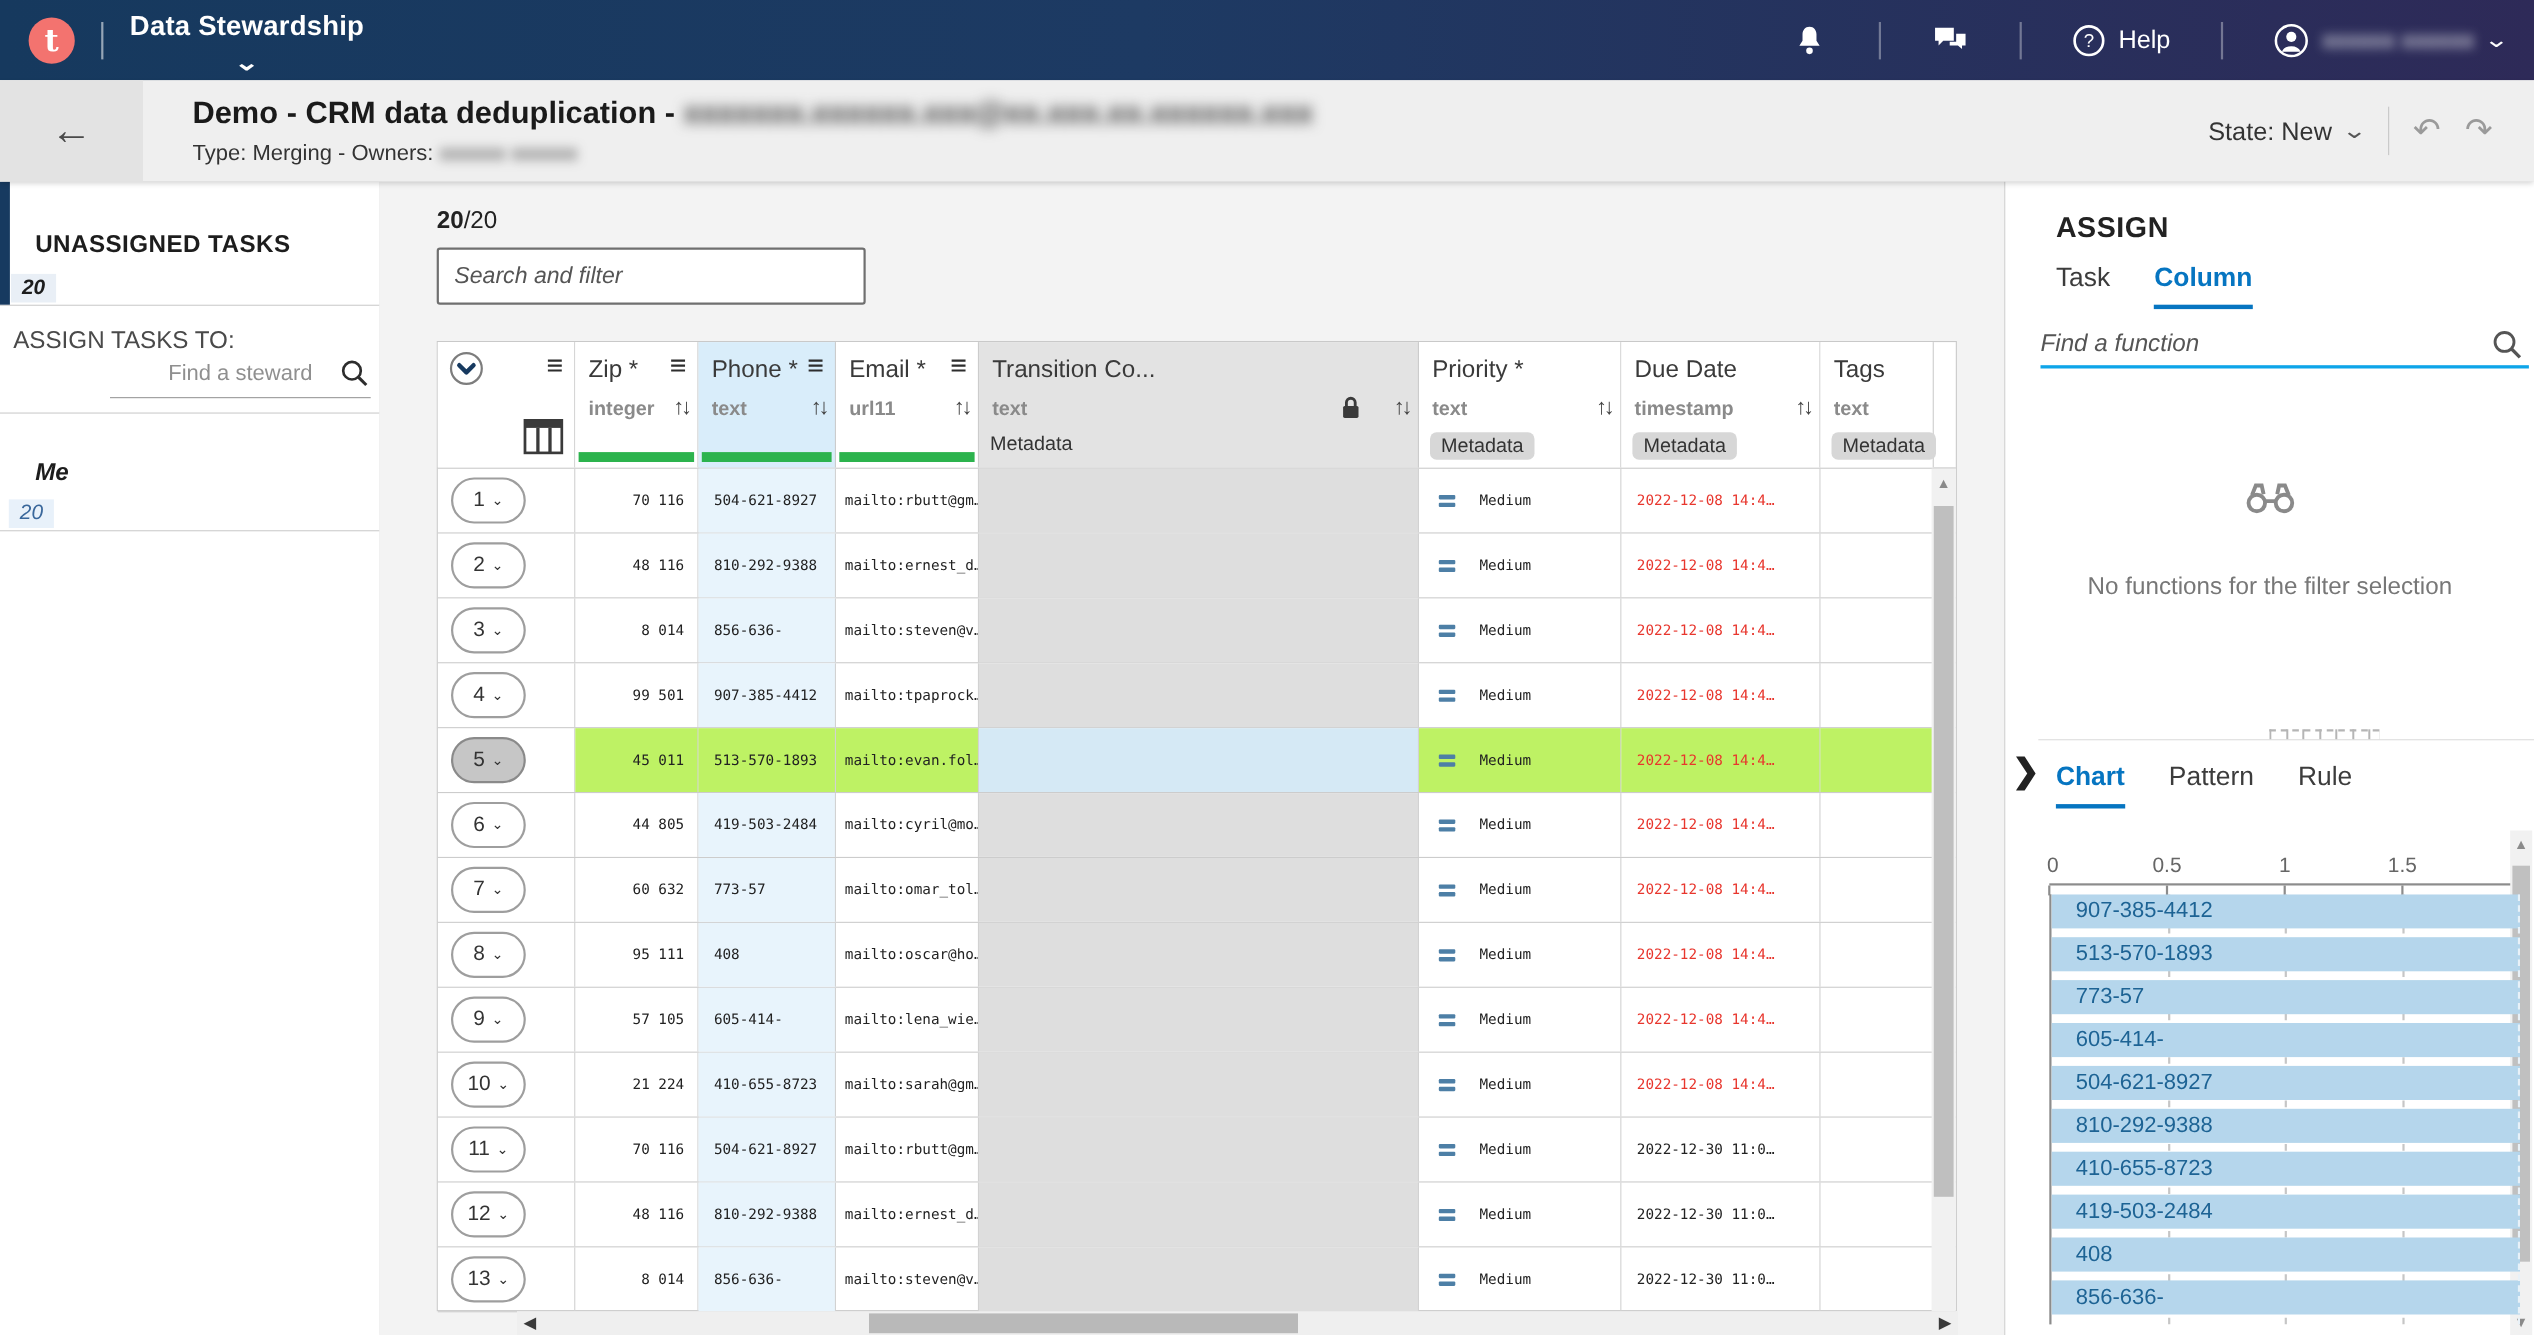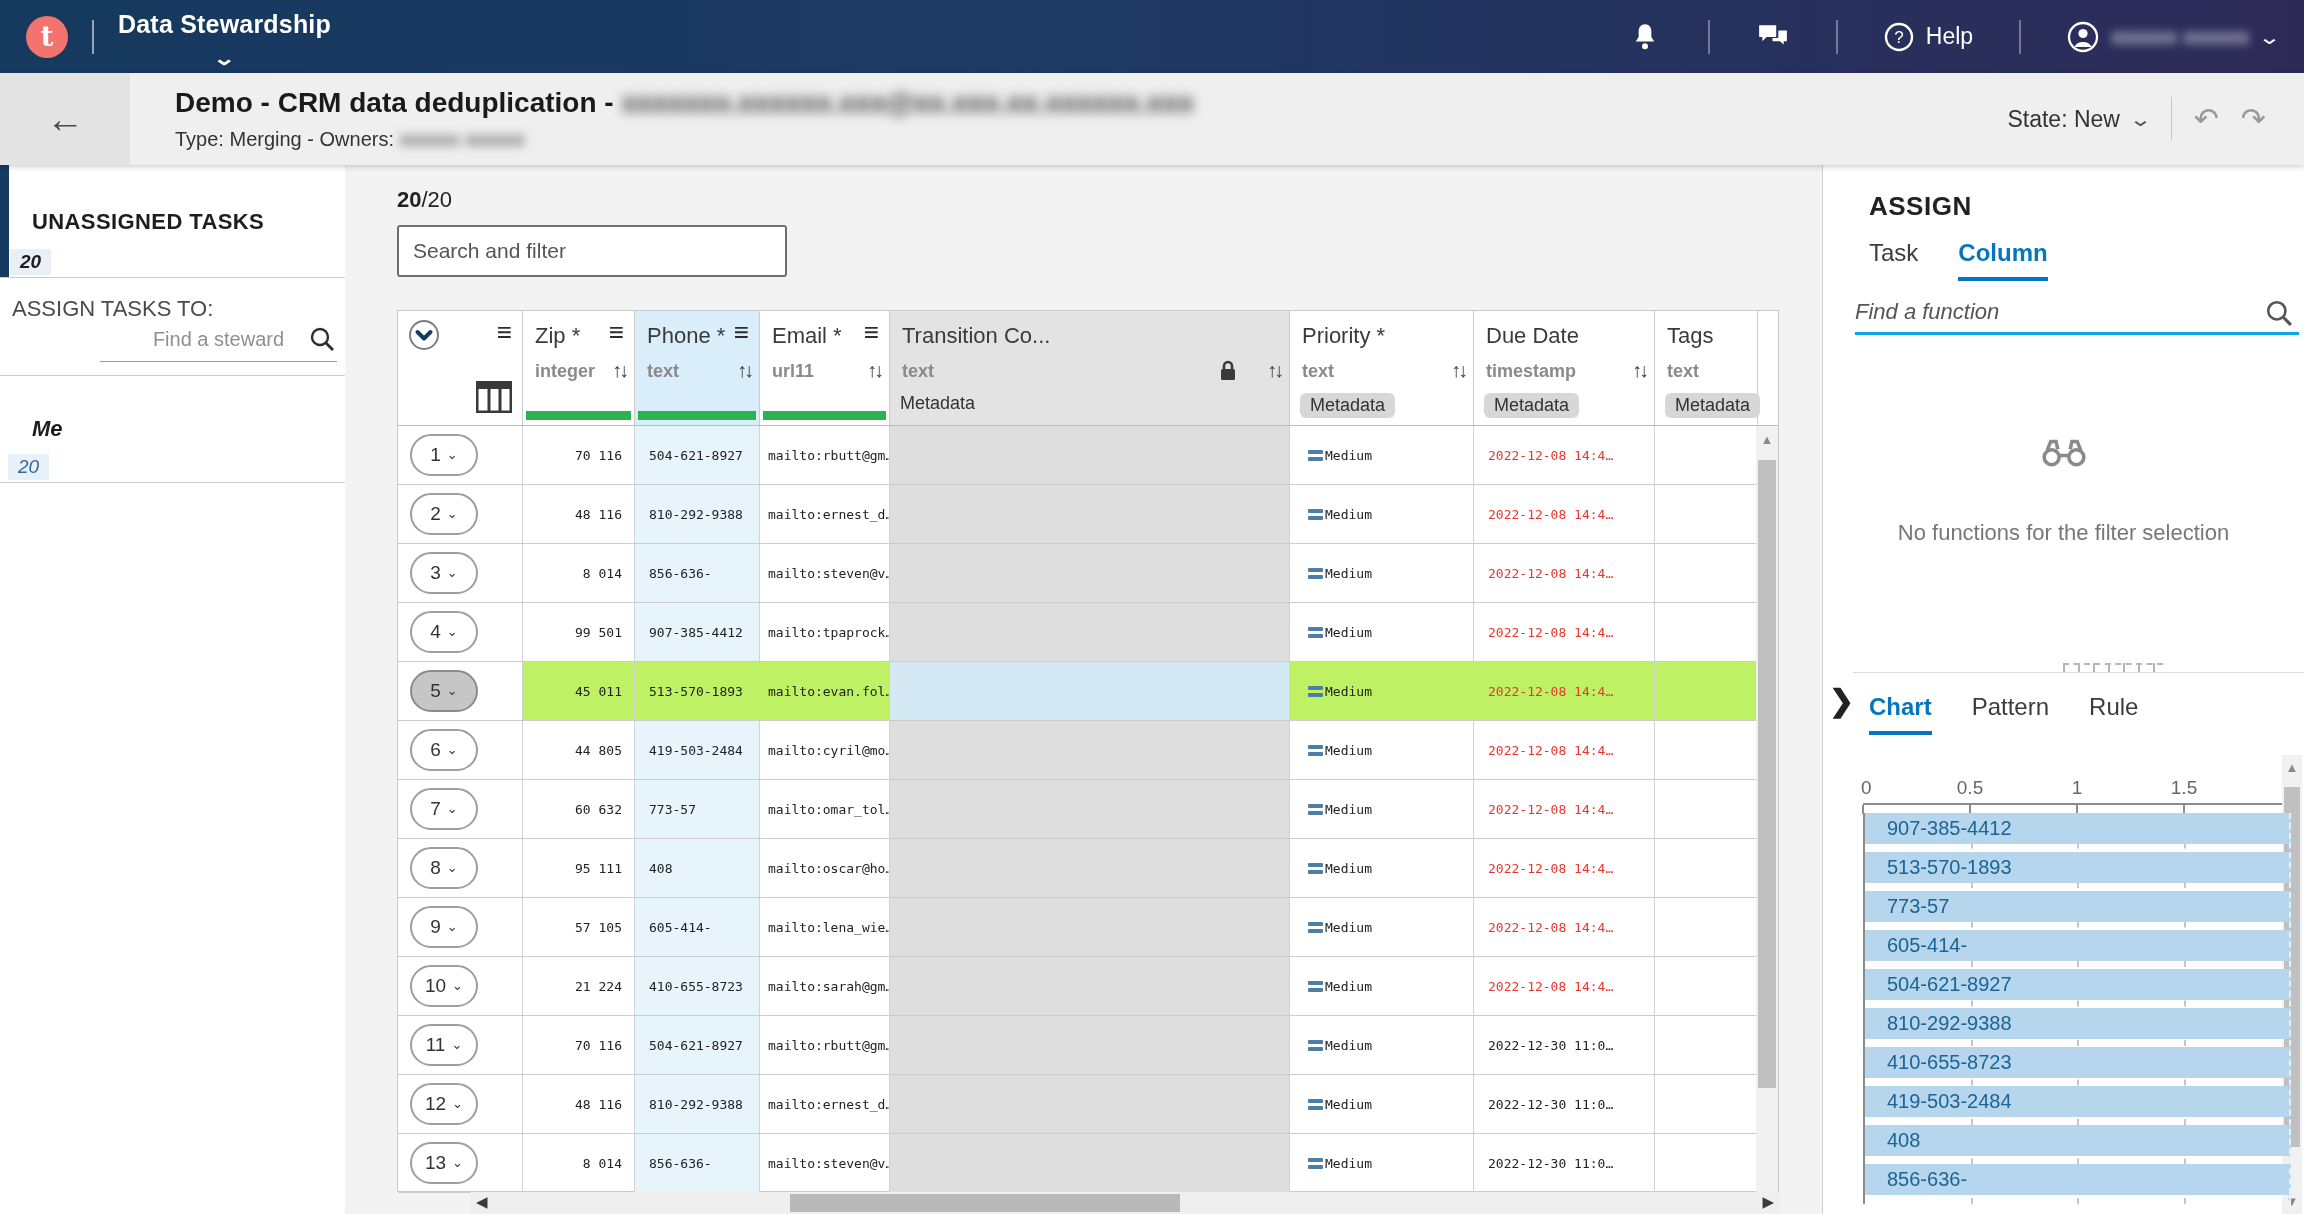--- a/index.html
+++ b/index.html
@@ -62,21 +62,21 @@
   .sb-binocs { position:absolute; left:50%; top:520px; transform:translateX(-50%); }
   .sb-empty-text { position:absolute; left:20px; right:20px; top:588px; font-size:21px; color:#8a8a8a; line-height:33px; }
 
   
   .main { position:absolute; left:345px; top:165px; width:1477px; height:1049px; background:#f3f3f3; }
   .count-line { position:absolute; left:52px; top:22px; font-size:22px; color:#222; }
   .count-line b { font-weight:bold; }
   .filter-box { position:absolute; left:52px; top:60px; width:390px; height:52px; background:#fff;
     border:2px solid #6f6f6f; border-radius:3px; }
   .filter-input { width:100%; height:100%; border:none; outline:none; padding:0 14px;
-    font-size:21px; color:#333; font-family:"Liberation Sans",sans-serif; background:transparent; }
+    font-size:21px; color:#333; font-family:"Liberation Sans",sans-serif; background:transparent;font-style:italic; }
   .filter-input::placeholder { color:#555; }
 
   
   .grid { position:absolute; left:52px; top:145px; width:1382px; height:882px; background:#fff;
     border:1px solid #c9c9c9; }
   .ghead { display:flex; height:115px; border-bottom:1px solid #bbb; }
   .hcell { position:relative; border-right:1px solid #ccc; background:#fff; }
   .hcell.sel { background:#d9edfa; }
   .hcell.dis { background:#e3e3e3; }
   .hname { position:absolute; left:12px; top:12px; font-size:22px; color:#3a3a3a; white-space:nowrap; }
@@ -94,21 +94,21 @@
   .grid-icon { position:absolute; right:10px; bottom:12px; cursor:pointer; }
 
   .gbody { position:relative; }
   .grow { display:flex; height:59px; border-bottom:1px solid #ccc; }
   .gcell { border-right:1px solid #d2d2d2; height:100%; display:flex; align-items:center;
     font-family:"DejaVu Sans Mono", monospace; font-size:13px; color:#222; overflow:hidden; cursor:pointer; }
   .gcell.c-zip { justify-content:flex-end; padding-right:12px; }
   .gcell.c-phone { padding-left:14px; background:#e8f4fc; }
   .gcell.c-email { padding-left:8px; }
   .gcell.c-transition { background:#dedede; }
-  .gcell.c-priority { padding-left:18px; gap:2px; }
+  .gcell.c-priority { padding-left:18px; gap:22px; }
   .gcell.c-due { padding-left:14px; }
   .grow.selected .gcell { background:#bef264; }
   .grow.selected .gcell.c-transition { background:#d5e9f5; }
   .due-red { color:#e8362d; }
   .badge-cell { display:flex; align-items:center; padding-left:12px; border-right:1px solid #d2d2d2; }
   .row-badge { min-width:68px; height:42px; border:2px solid #9e9e9e; border-radius:22px; background:#fff;
     display:flex; align-items:center; justify-content:center; gap:6px; font-size:19px;
     font-family:"Liberation Sans",sans-serif; color:#333; cursor:pointer; padding:0 8px; }
   .grow.selected .row-badge { background:#c6c6c6; border-color:#8a8a8a; }
   .row-badge .bchev { font-size:13px; line-height:6px; color:#333; }

